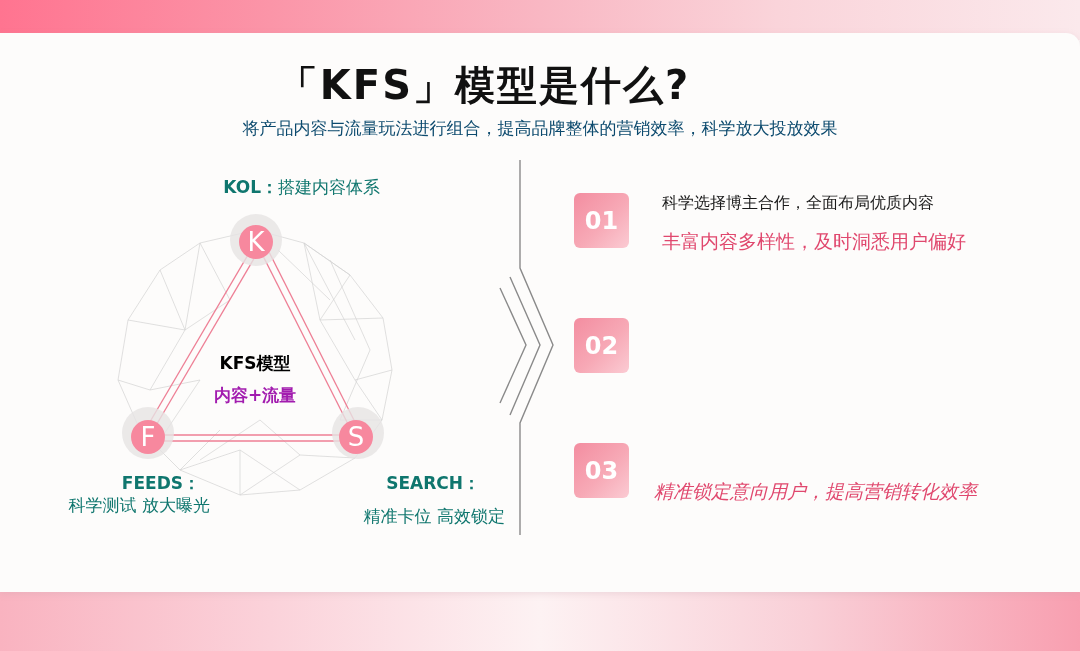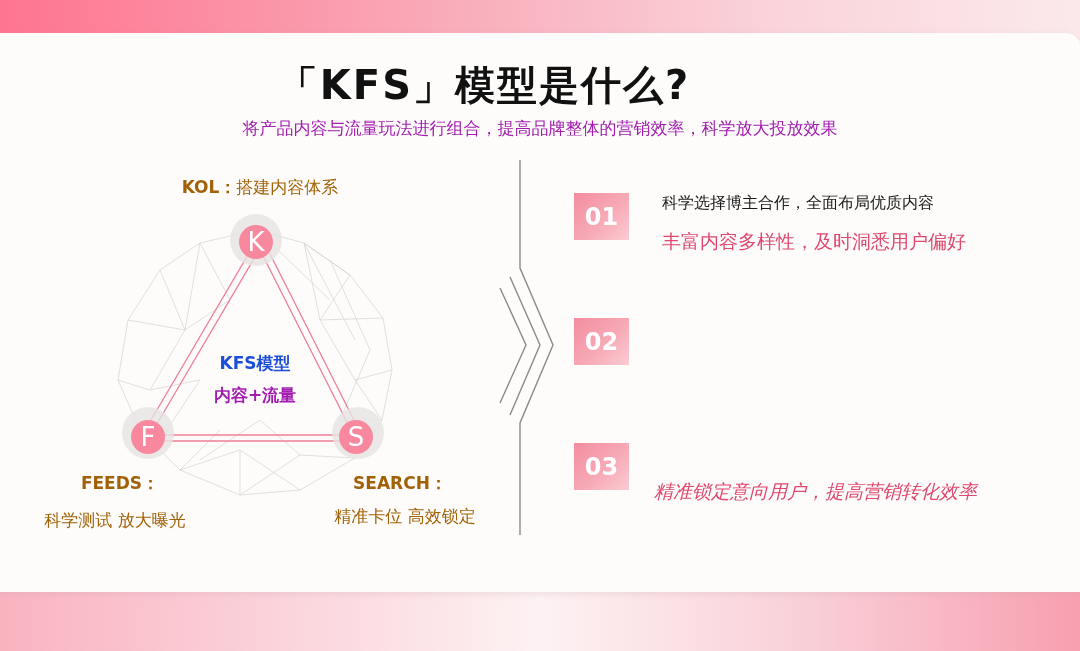--- a/index.html
+++ b/index.html
@@ -22,52 +22,52 @@
     background: #fdfcfb;
     border-top-right-radius: 14px;
     box-shadow: 0 2px 6px rgba(200,160,170,0.25);
   }
   .title {
     position: absolute; left: 0; top: 58px; width: 968px; text-align: center;
     font-size: 40px; font-weight: bold; color: #111; letter-spacing: 2px;
   }
   .subtitle {
     position: absolute; left: 0; top: 117px; width: 1080px; text-align: center;
-    font-size: 17px; color: #a21caf;
+    font-size: 17px; color: #0c4a6e;
   }
   .lbl {
-    position: absolute; font-size: 17px; color: #a16207; text-align: center;
+    position: absolute; font-size: 17px; color: #0f766e; text-align: right;
   }
   .lbl b { font-weight: bold; }
   .kol-label { left: 140px; top: 176px; width: 240px; }
   .feeds-head { left: 40px; top: 472px; width: 160px; font-weight: bold; }
-  .feeds-desc { left: 20px; top: 509px; width: 190px; }
+  .feeds-desc { left: 20px; top: 494px; width: 190px; }
   .search-head { left: 320px; top: 472px; width: 160px; font-weight: bold; }
   .search-desc { left: 305px; top: 505px; width: 200px; }
 
   .diagram { position: absolute; left: 0; top: 0; width: 520px; height: 600px; }
   .center-title {
     position: absolute; left: 180px; top: 352px; width: 150px; text-align: center;
-    font-size: 17px; font-weight: bold; color: #1d4ed8;
+    font-size: 17px; font-weight: bold; color: #000000;
   }
   .center-sub {
     position: absolute; left: 180px; top: 384px; width: 150px; text-align: center;
     font-size: 17px; font-weight: bold; color: #a21caf;
   }
   .node-letter {
     position: absolute; width: 40px; height: 40px; text-align: center;
     font-size: 26px; color: #fff; line-height: 40px;
   }
 
   .item { position: absolute; left: 574px; width: 480px; height: 60px; }
   .num-box {
-    position: absolute; left: 0; top: 0; width: 55px; height: 47px;
+    position: absolute; left: 0; top: 0; width: 55px; height: 55px;
     background: linear-gradient(135deg, #f38da0 0%, #f7a9b6 55%, #fbcbd3 100%);
     color: #fff; font-size: 24px; font-weight: bold;
-    display: flex; align-items: center; justify-content: center;
+    display: flex; align-items: center; justify-content: center; border-radius: 6px;
   }
   .item-title {
     position: absolute; left: 88px; top: 0px; font-size: 16px; color: #1a1a1a; white-space: nowrap;
   }
   .item-sub {
     position: absolute; left: 88px; top: 36px; font-size: 19px; color: #e0486e; white-space: nowrap;
   }
 </style>
 </head>
 <body>

